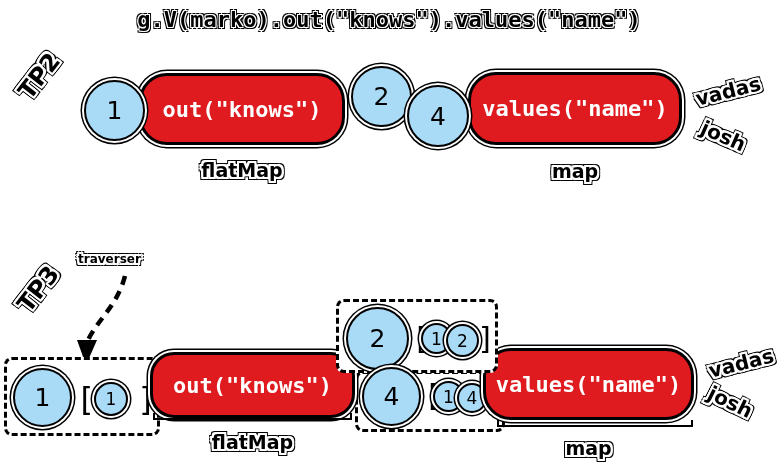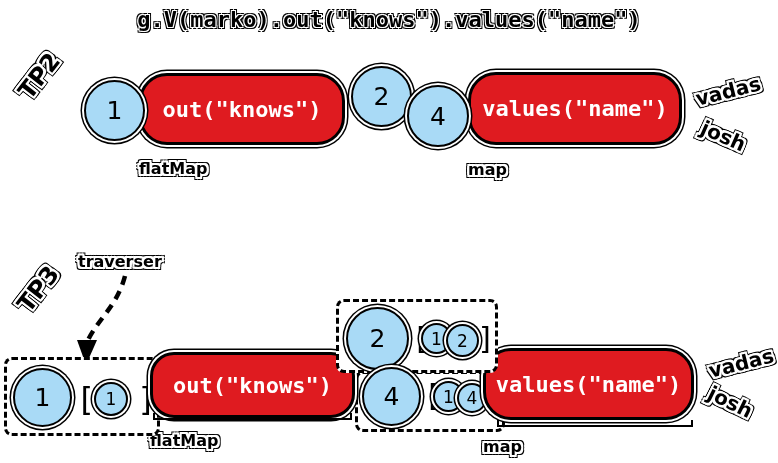--- a/index.html
+++ b/index.html
@@ -75,21 +75,21 @@
     border-radius: 8px;
     box-sizing: border-box;
   }
 
   .bracket {
     font-family: "DejaVu Sans Mono", monospace;
     color: #000;
     line-height: 1;
   }
 
-  .kind { font-size: 16px; }
+  .kind { text-align: center; font-size: 19px; }
 
   .ubracket {
     height: 7px;
     border-left: 2.5px solid #000;
     border-right: 2.5px solid #000;
     border-bottom: 2.5px solid #000;
     box-sizing: border-box;
   }
 
   .z1 { z-index: 1; } .z2 { z-index: 2; } .z3 { z-index: 3; } .z4 { z-index: 4; }
@@ -116,21 +116,21 @@
   <div class="abs sticker kind" style="left:139px; top:159px; width:206px;">flatMap</div>
 
   <div class="abs sticker kind" style="left:468px; top:160px; width:214px;">map</div>
 
   <div class="abs sticker" style="left:695px; top:79px; font-size:20px; transform:rotate(-14deg);">vadas</div>
 
   <div class="abs sticker" style="left:700px; top:124px; font-size:20px; transform:rotate(24deg);">josh</div>
 
   <div class="abs sticker" style="left:13px; top:275px; font-size:24px; transform:rotate(-52deg);">TP3</div>
 
-  <div class="abs sticker" style="left:78px; top:252px; font-size:16px;">traverser</div>
+  <div class="abs sticker" style="left:78px; top:252px; font-size:12px;">traverser</div>
 
   <svg class="abs" style="left:55px; top:268px;" width="110" height="100" viewBox="0 0 110 100">
     <path d="M 70 8 C 62 38, 44 50, 33 72" fill="none" stroke="#000" stroke-width="4.5" stroke-dasharray="9 7"></path>
     <polygon points="22,72 42,72 31,97" fill="#000"></polygon>
   </svg>
 
   <div class="abs tbox z1" style="left:4px; top:357px; width:156px; height:79px;"></div>
   <div class="abs circle num-big z1" style="left:13px; top:368px; width:59px; height:59px;">1</div>
   <div class="abs bracket z1" style="left:76px; top:383px; font-size:32px;">[</div>
   <div class="abs circle num-small z1" style="left:94px; top:382px; width:34px; height:34px;">1</div>

